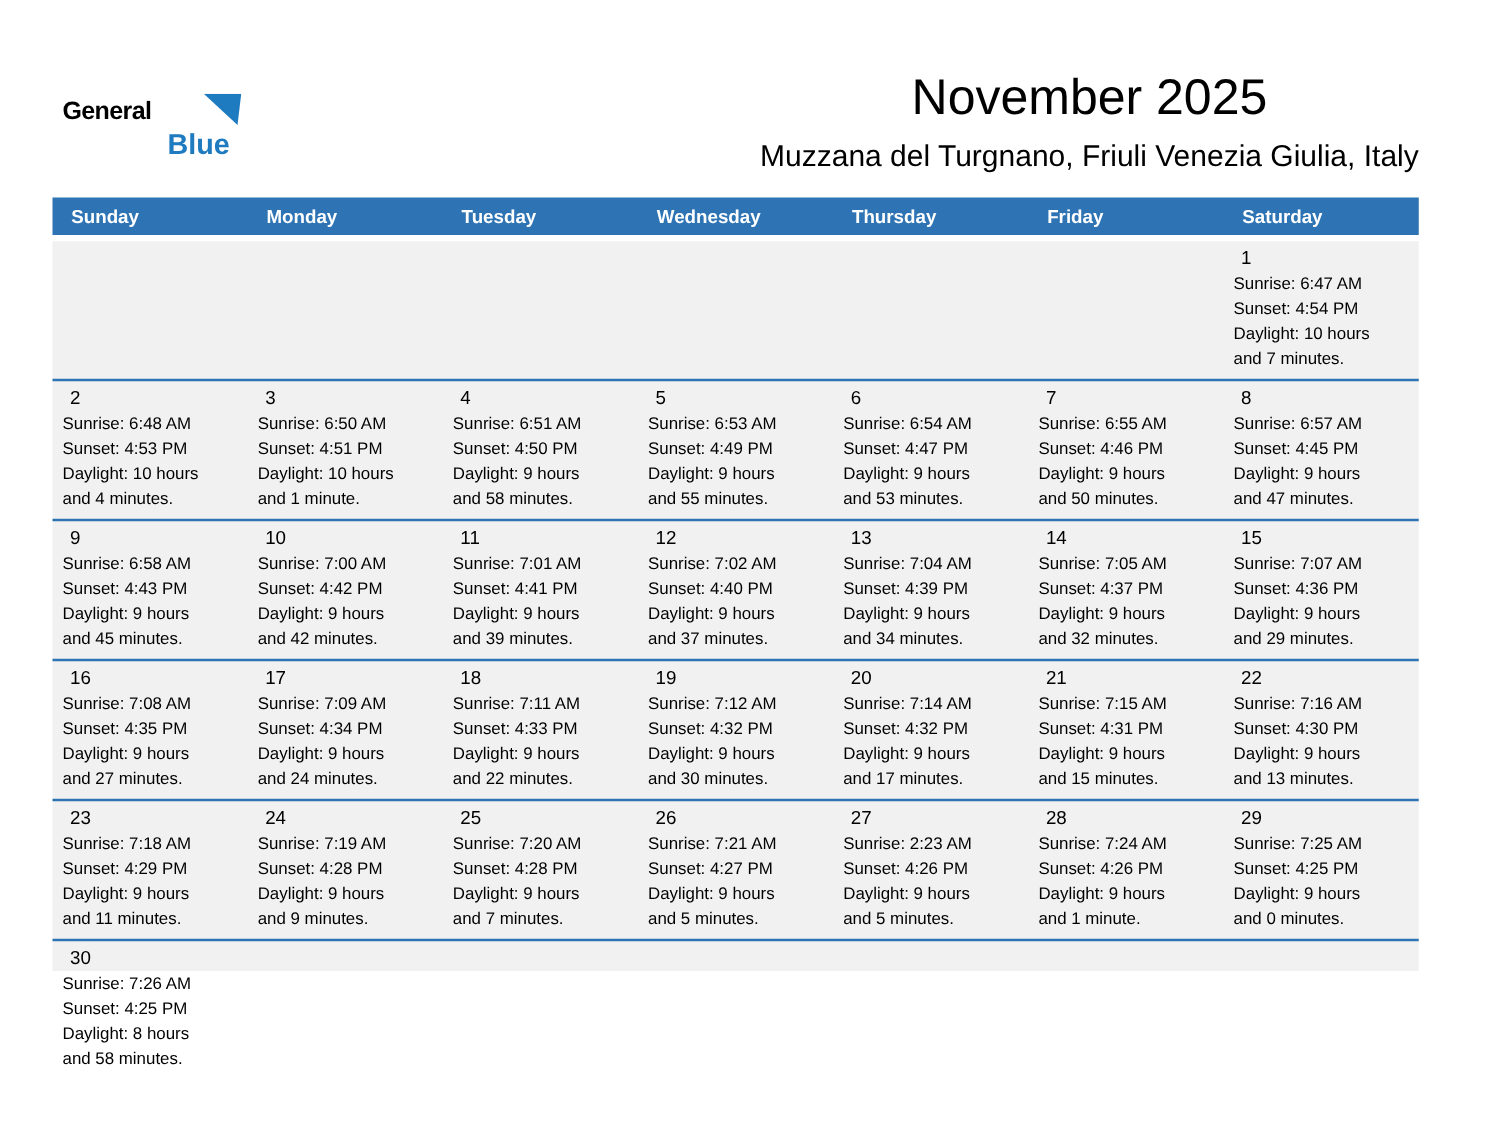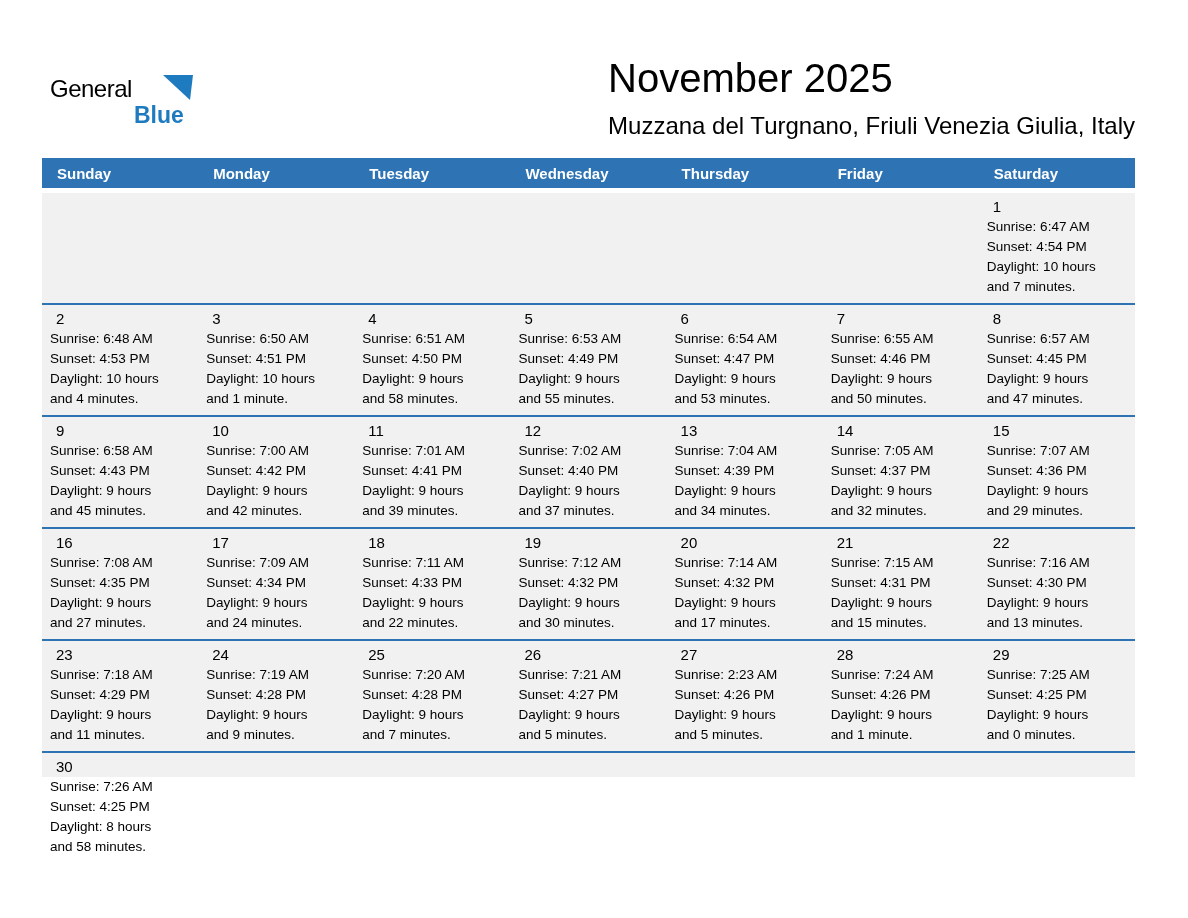--- a/index.html
+++ b/index.html
@@ -11,26 +11,26 @@
   html,body{margin:0;padding:0;}
   body{
     width:1188px;height:918px;background:#ffffff;
     font-family:"Liberation Sans", sans-serif;color:#000;
     position:relative;overflow:hidden;
   }
   .page{position:absolute;inset:0;}
 
   
   .logo{position:absolute;left:50px;top:74px;width:220px;height:62px;}
-  .logo-general{font-size:24px;font-weight:normal;color:#000;letter-spacing:-0.5px;line-height:30px;}
+  .logo-general{font-size:20px;font-weight:bold;color:#000;letter-spacing:-0.5px;line-height:30px;}
   .logo-tri{position:absolute;left:113px;top:1px;}
   .logo-blue{position:absolute;left:84px;top:26px;font-size:23px;font-weight:bold;color:var(--logo-blue);line-height:30px;}
 
   
-  .titles{position:absolute;right:53px;top:56px;text-align:left;}
+  .titles{position:absolute;right:53px;top:56px;text-align:center;}
   .page-title{margin:0;font-size:40px;font-weight:400;color:#000;line-height:44px;}
   .page-subtitle{margin-top:12px;font-size:24px;color:#000;}
 
   
   .calendar{position:absolute;left:42px;top:158px;width:1093px;}
   .weekday-row{display:flex;background:var(--blue);height:30px;align-items:center;font-weight:bold;}
   .weekday-cell{flex:0 0 14.2857%;color:#fff;font-size:15px;padding-left:15px;}
 
   #weeks{margin-top:5px;}
   .week{display:flex;background:var(--gray);min-height:108px;}

